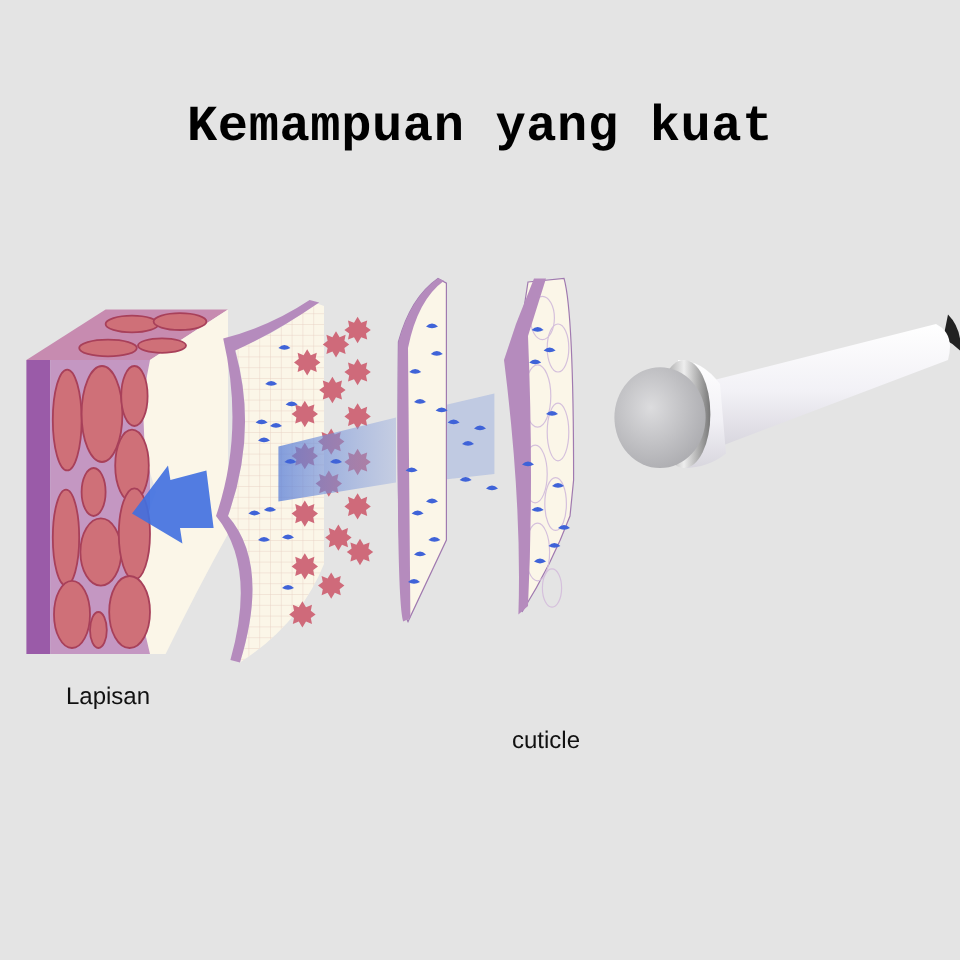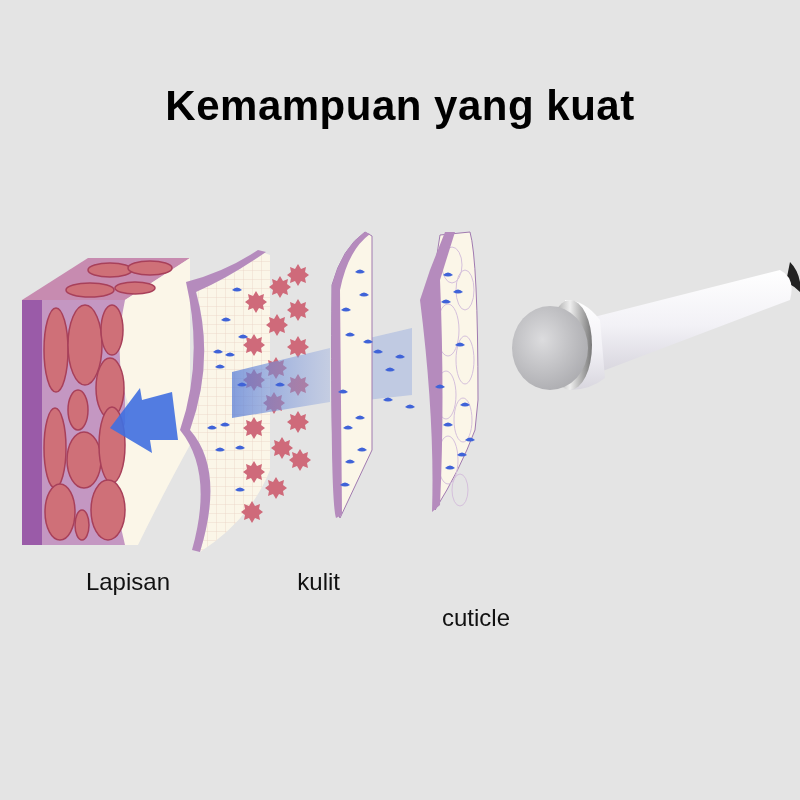--- a/index.html
+++ b/index.html
@@ -5,28 +5,28 @@
     html, body { margin: 0; padding: 0; }
     body {
       width: 800px; height: 800px; overflow: hidden;
       background: #e4e4e4;
       font-family: "Liberation Sans", sans-serif;
       position: relative;
     }
     .title {
       position: absolute; left: 0; top: 82px; width: 800px;
       text-align: center;
-      font-family: Liberation Sans, sans-serif;
+      font-family: Liberation Mono, monospace;
       font-weight: bold; font-size: 42px; color: #000;
       letter-spacing: 0.5px;
     }
     .diagram { position: absolute; left: 0; top: 0; width: 800px; height: 800px; }
     .label {
-      position: absolute; text-align: right;
-      font-size: 24px; line-height: 25px; color: #111;
+      position: absolute; text-align: center;
+      font-size: 20px; line-height: 25px; color: #111;
     }
     .lbl-1 { left: 10px; top: 569px; width: 160px; }
     .lbl-2 { left: 190px; top: 569px; width: 150px; }
     .lbl-3 { left: 400px; top: 569px; width: 110px; margin-top: 36px; }
   </style>
 </head>
 <body>
 
 <div class="title">Kemampuan yang kuat</div>
 
@@ -185,17 +185,16 @@
     <path d="M565,300 Q585,300 600,320 L605,378 Q590,390 570,390 Z" fill="url(#deviceBody)"></path>
     <ellipse cx="570" cy="345" rx="22" ry="45" fill="url(#ringGrad)"></ellipse>
     <ellipse cx="550" cy="348" rx="38" ry="42" fill="url(#headGrad)"></ellipse>
   </g>
 </svg>
 
 <div class="label lbl-1">
   <div>Lapisan</div>
 </div>
 <div class="label lbl-2">
-  <div>kulit</div>
 </div>
 <div class="label lbl-3">
   <div>cuticle</div>
 </div>
 
 </body></html>

